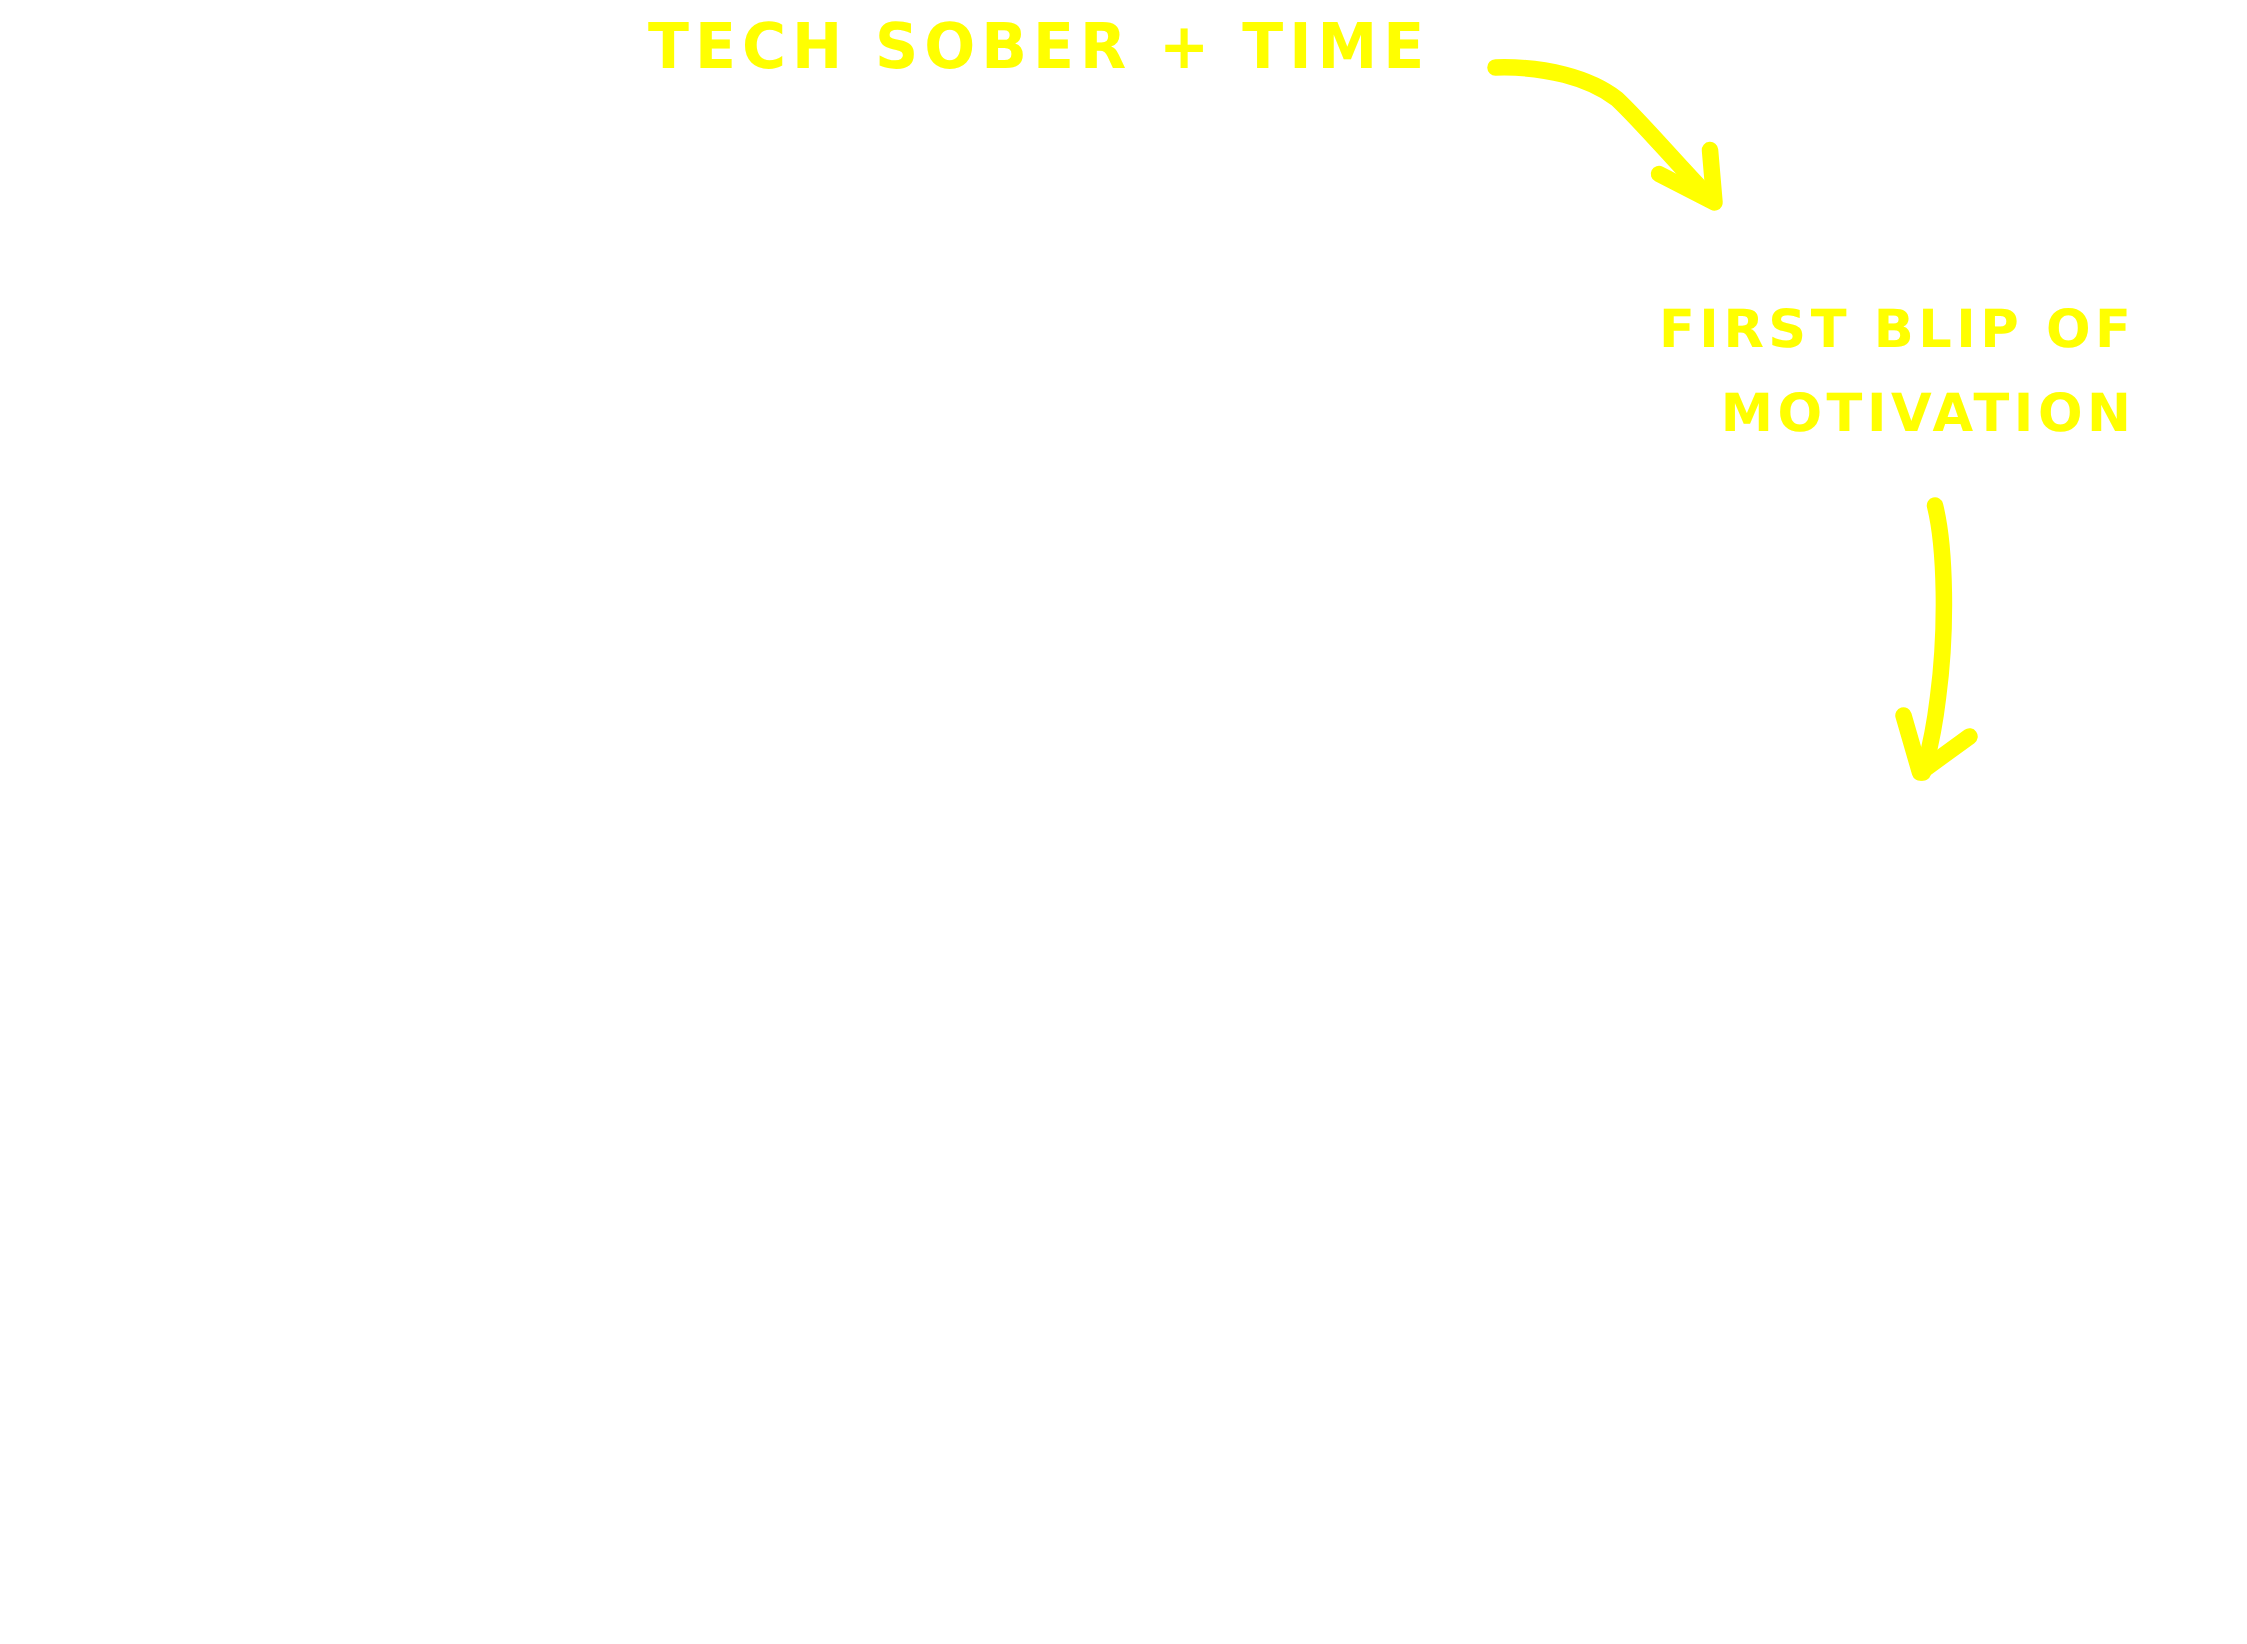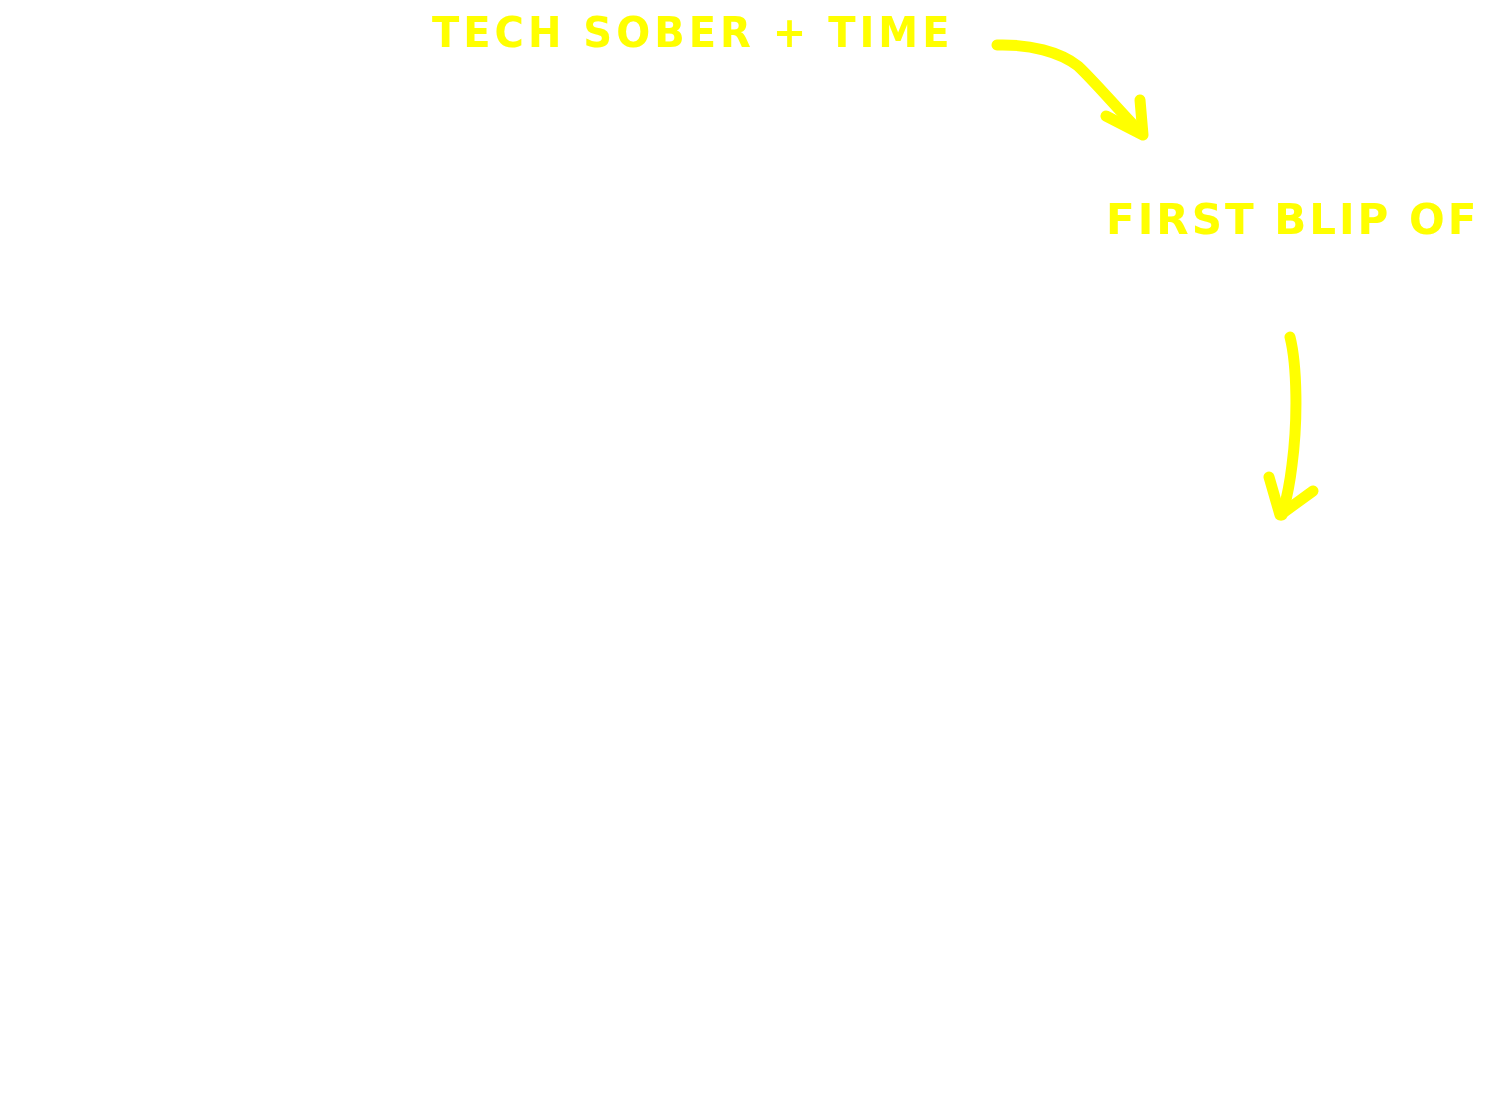--- a/index.html
+++ b/index.html
@@ -27,21 +27,21 @@
     #label-top {
       left: 432px;
       top: 12px;
       font-size: 40px;
       letter-spacing: 4px;
       transform: scaleY(1.05);
     }
     #label-right {
       left: 1106px;
       top: 192px;
-      font-size: 42px;
+      font-size: 35px;
       line-height: 56px;
       letter-spacing: 3px;
       text-align: right;
     }
     #label-right span {
       display: block;
     }
     svg.arrows {
       position: absolute;
       left: 0;
@@ -56,20 +56,21 @@
       stroke-linejoin: round;
     }
   </style>
 </head>
 <body style="background: rgb(255, 255, 255);">
 
 <div class="label" id="label-top" style="color: rgb(255, 255, 0);">Tech sober + time</div>
 
 <div class="label" id="label-right" style="color: rgb(255, 255, 0);">
   <span>First blip of</span>
+  <span>motivation</span>
 </div>
 
 <svg class="arrows" viewBox="0 0 1498 1096">
   <g>
     <path stroke="#ffff00" stroke-width="11" d="M 997 45 C 1030 44, 1060 52, 1078 66 C 1095 82, 1115 106, 1141 133"></path>
     <path stroke="#ffff00" stroke-width="11" d="M 1106 116 L 1143 135 L 1140 100"></path>
   </g>
   <g>
     <path stroke="#ffff00" stroke-width="11" d="M 1290 337 C 1297 365, 1298 420, 1292 465 C 1289 490, 1285 505, 1282 515"></path>
     <path stroke="#ffff00" stroke-width="11" d="M 1269 477 L 1280 515 L 1313 491"></path>

